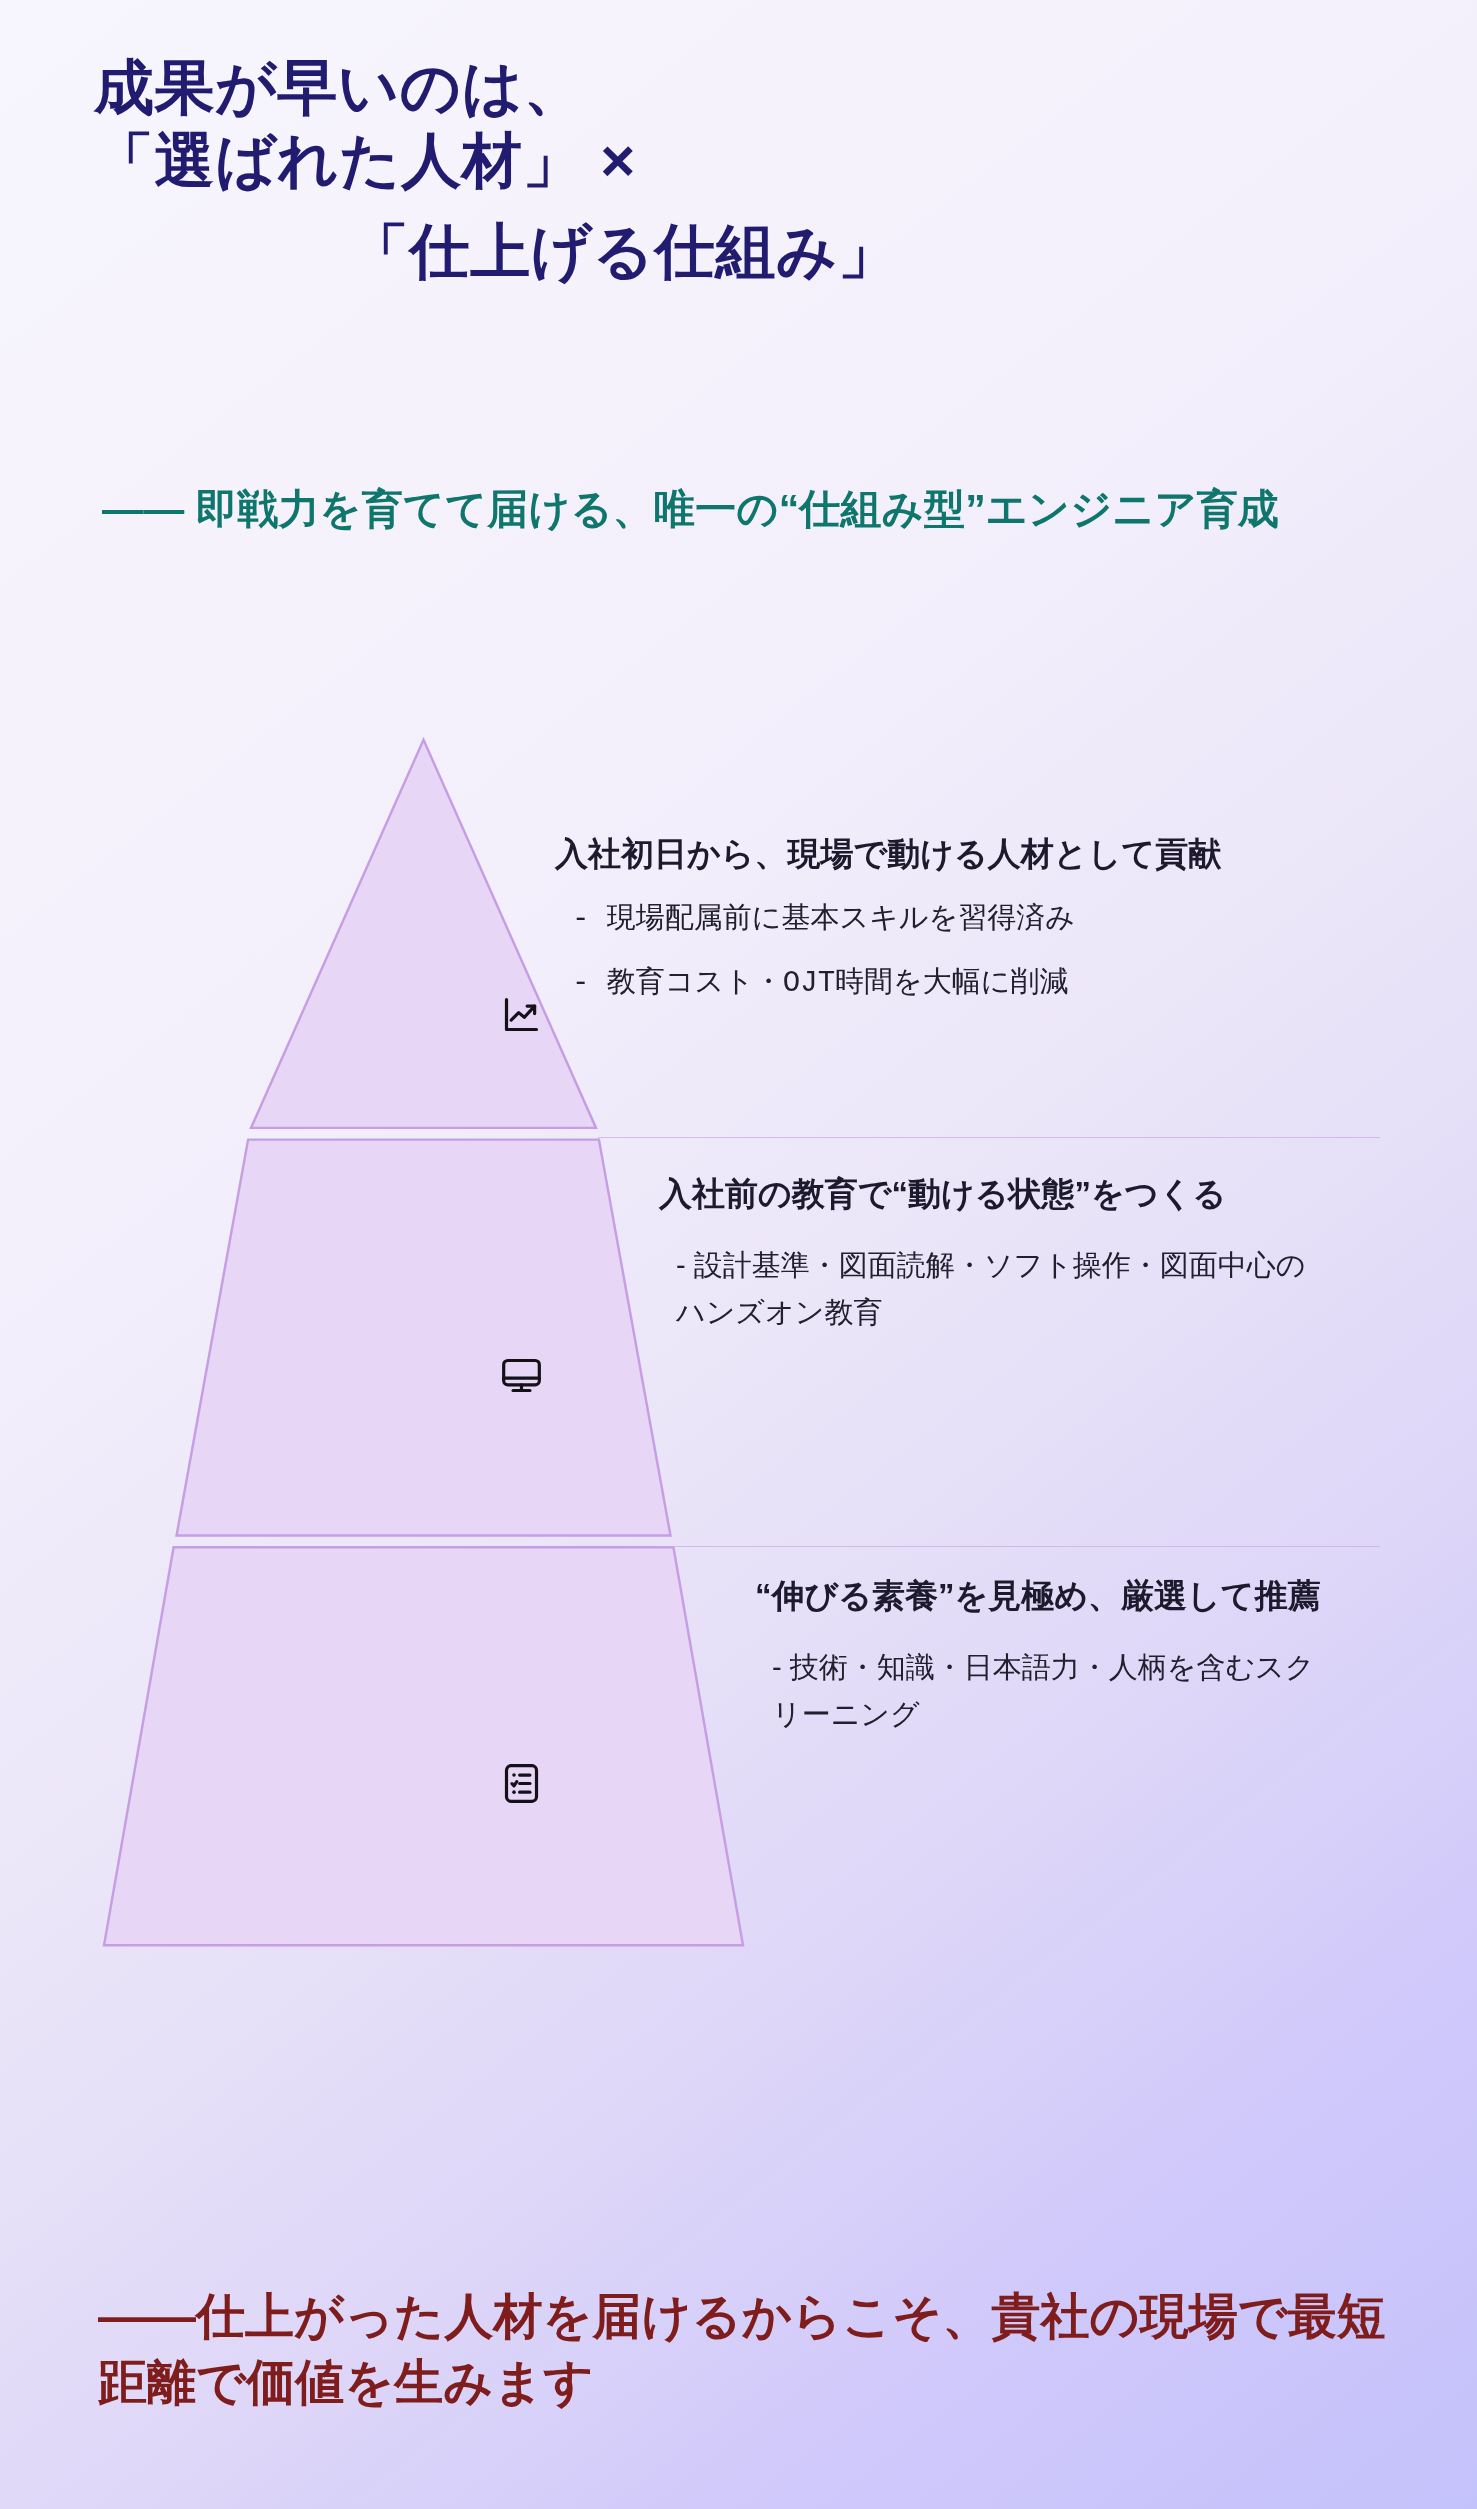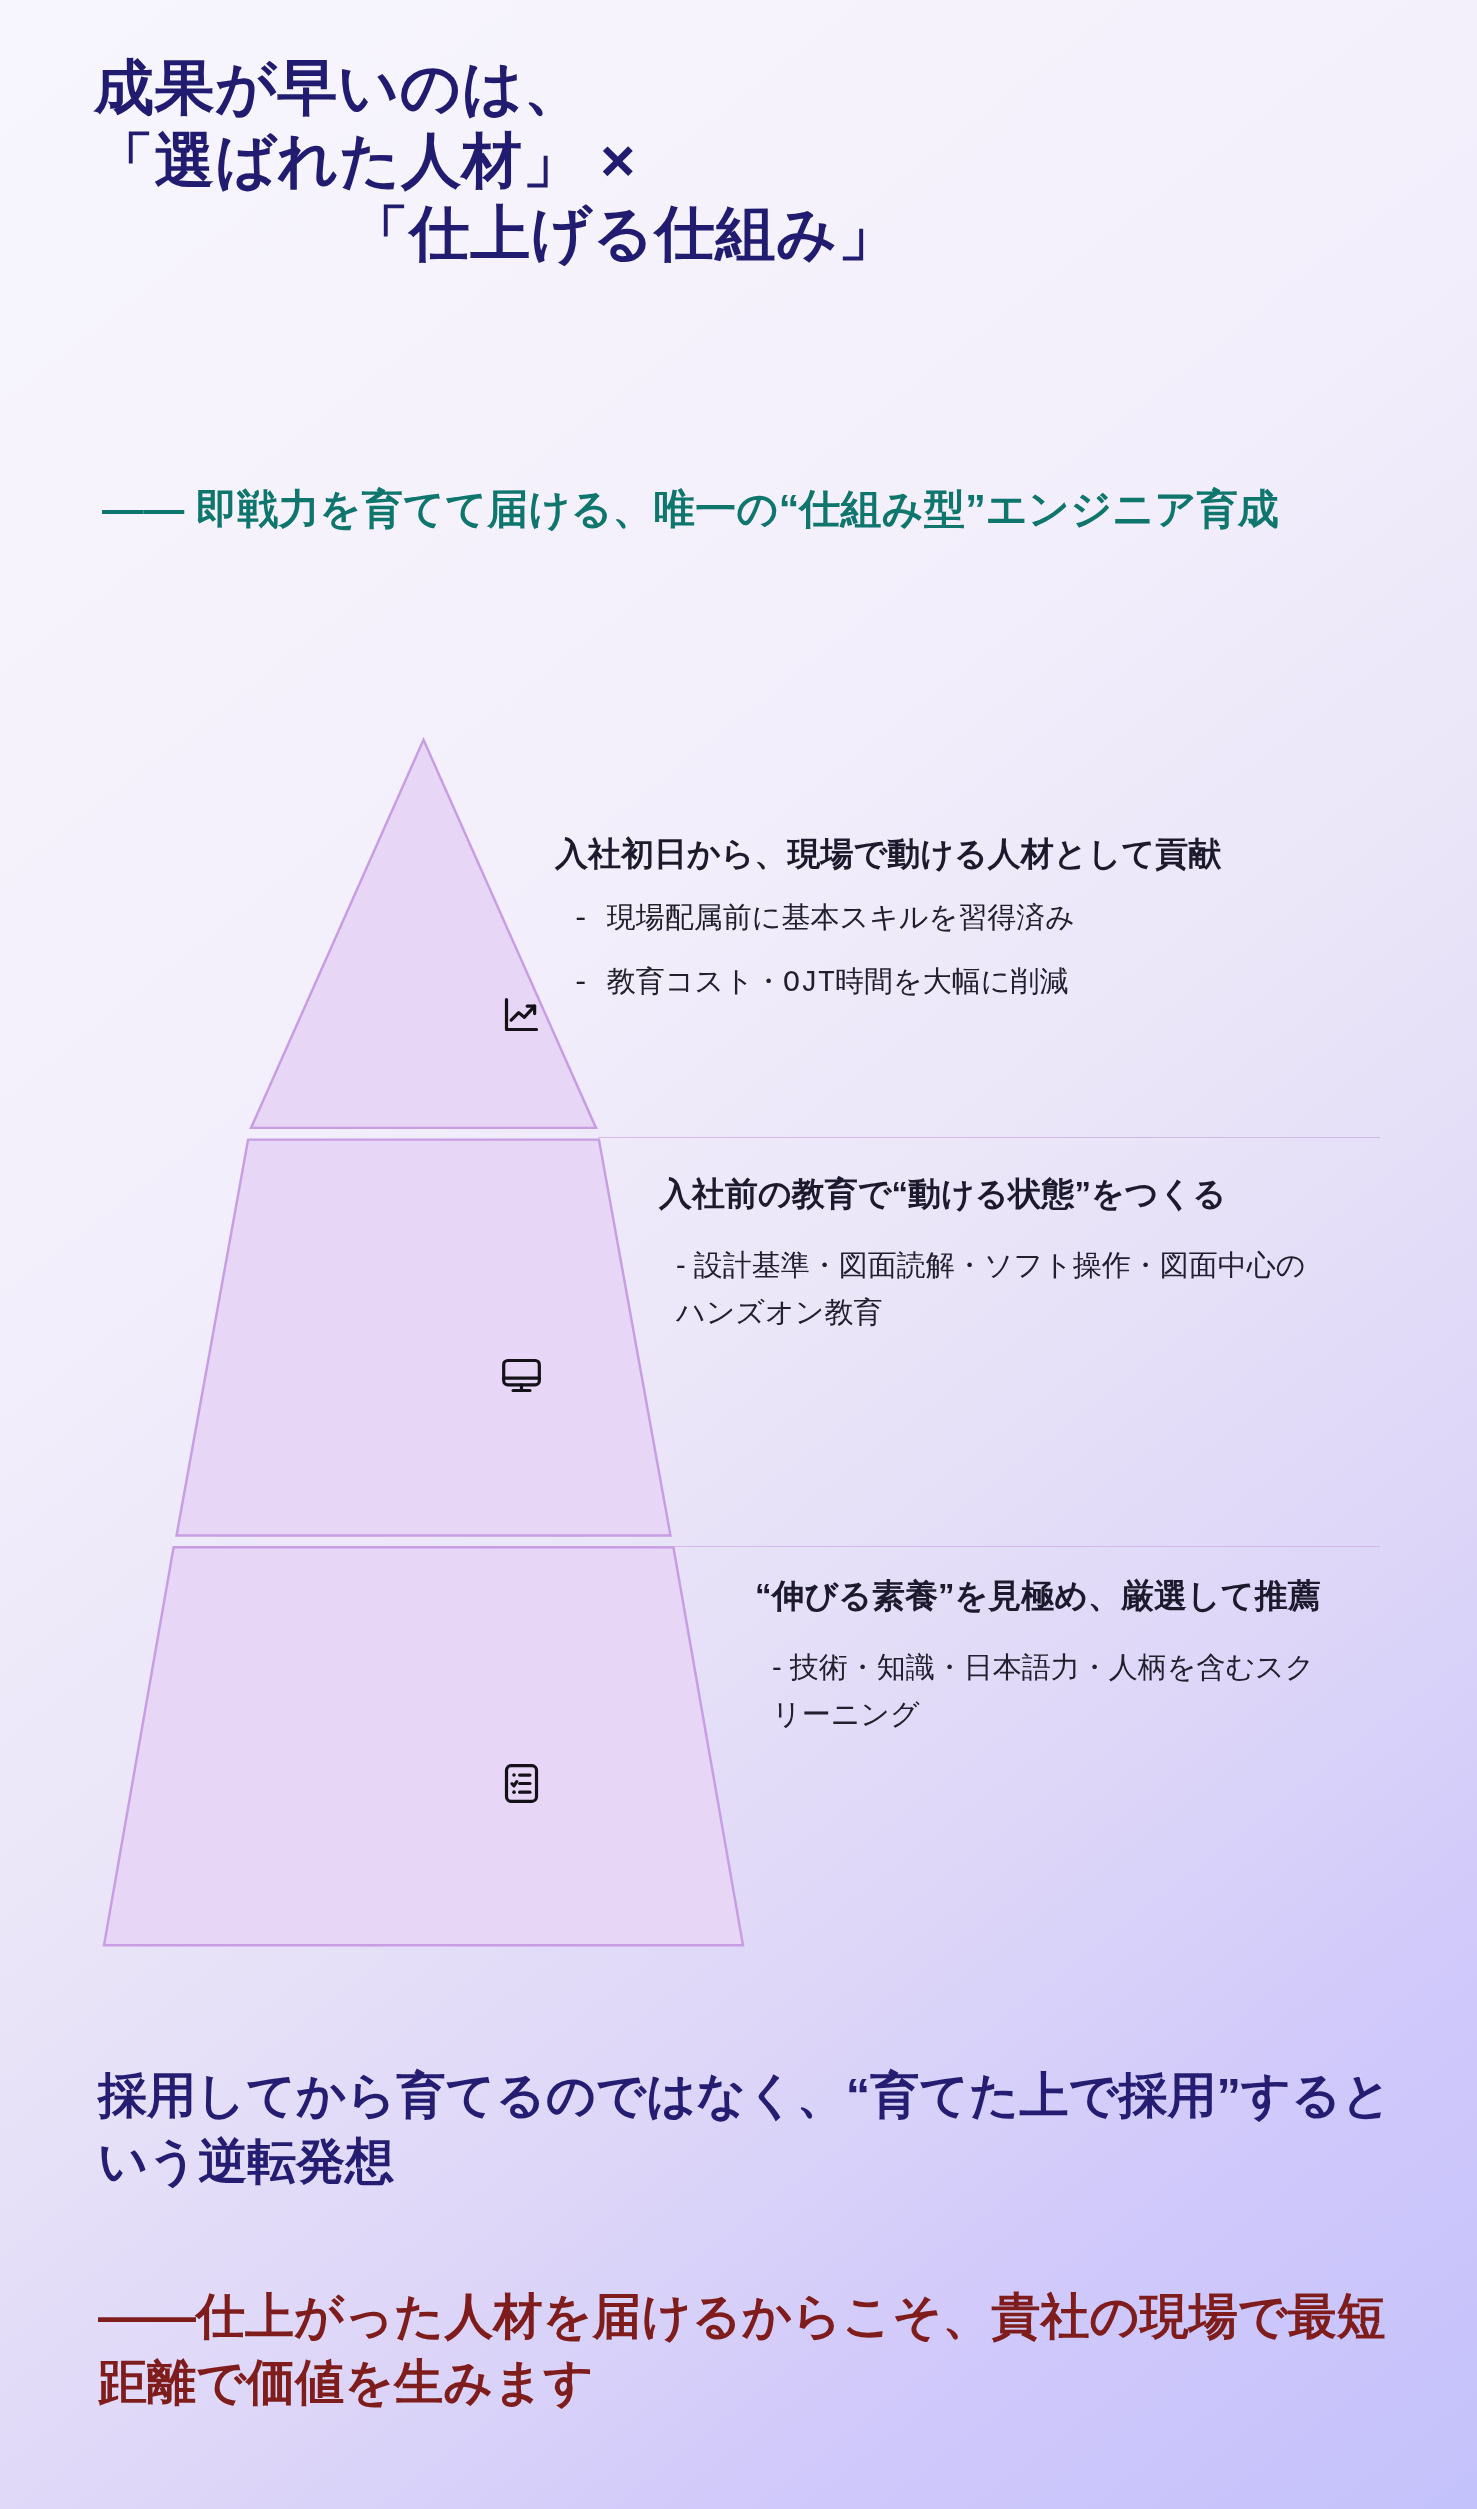--- a/index.html
+++ b/index.html
@@ -37,21 +37,21 @@
     left: 94px;
     top: 51px;
     width: 1294px;
     font-weight: bold;
     font-size: 60px;
     line-height: 1.22;
     letter-spacing: 0.01em;
     color: #221c70;
   }
   .headline .hl-line { display: block; white-space: pre; }
-  .headline .hl-line.indent { padding-left: 255px; }
+  .headline .hl-line.indent { padding-left: 255px; margin-top: 18px; }
 
   
   .subtitle {
     position: absolute;
     left: 102px;
     top: 480px;
     width: 1274px;
     font-weight: bold;
     font-size: 41px;
     line-height: 1.42;
@@ -215,18 +215,17 @@
   <div class="tier-text tier-text-2">
     <p class="t-title">入社前の教育で“動ける状態”をつくる</p>
     <p class="t-bullet">- 設計基準・図面読解・ソフト操作・図面中心のハンズオン教育</p>
   </div>
 
   <div class="tier-text tier-text-3">
     <p class="t-title">“伸びる素養”を見極め、厳選して推薦</p>
     <p class="t-bullet">- 技術・知識・日本語力・人柄を含むスクリーニング</p>
   </div>
 
-  <div class="conclusion">採用してから育てるのではなく、“育てた上で採用”するという逆転発想</div>
 
   <div class="closing">——仕上がった人材を届けるからこそ、貴社の現場で最短距離で価値を生みます</div>
 
 </div>
 
 
 </body></html>

